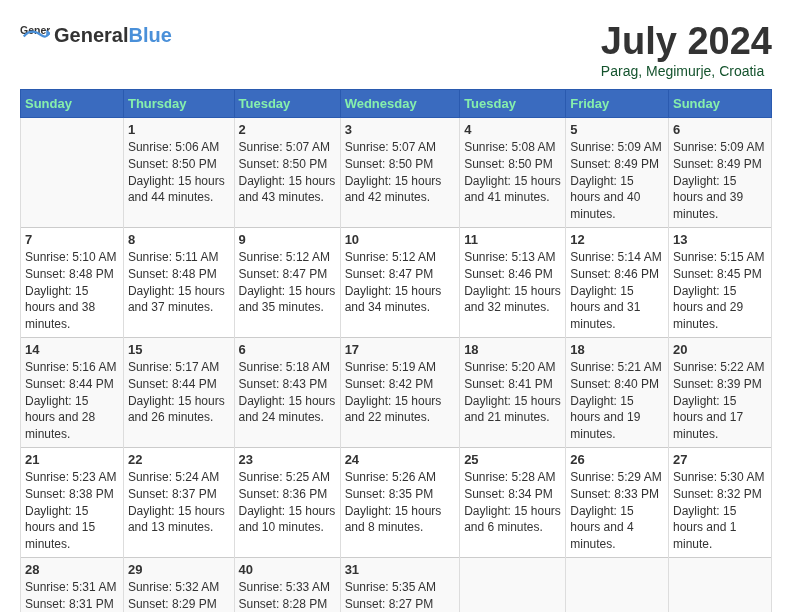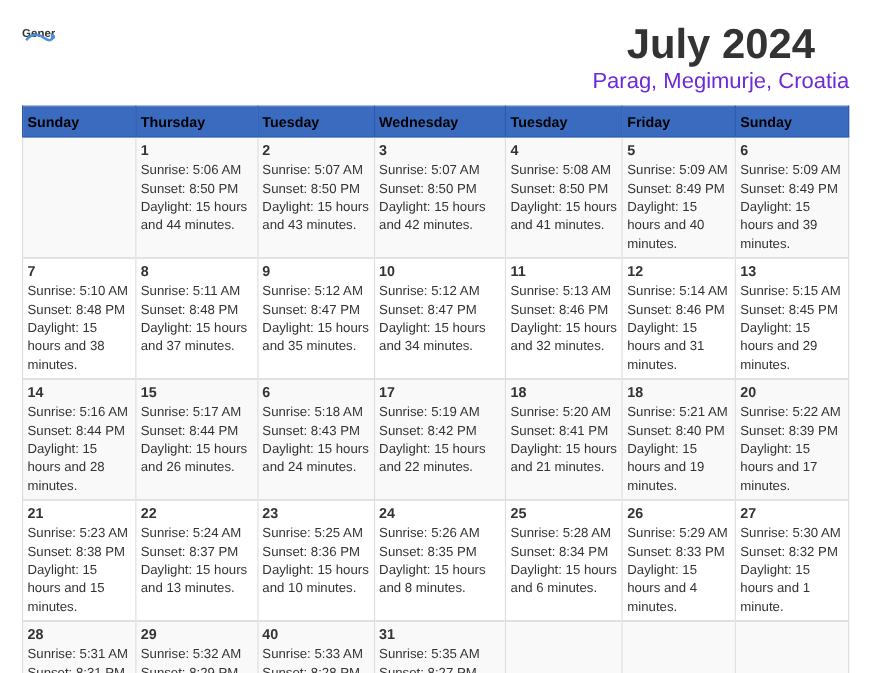--- a/index.html
+++ b/index.html
@@ -19,39 +19,39 @@
     .logo {
       display: flex;
       align-items: center;
       gap: 4px;
     }
     .logo-icon {
       width: 30px;
       height: 30px;
     }
     .title-area {
-      text-align: center;
+      text-align: left;
     }
     .main-title {
       font-size: 38px;
       font-weight: bold;
       color: #333;
     }
     .subtitle {
-      font-size: 20px;
-      color: #6d28d9;
+      font-size: 14px;
+      color: #14532d;
     }
     table {
       width: 100%;
       border-collapse: collapse;
       font-size: 11px;
     }
     thead tr th {
       background-color: #3a6bbf;
-      color: #000000;
+      color: #86efac;
       padding: 6px 4px;
       text-align: left;
       font-size: 13px;
       font-weight: bold;
       border: 1px solid #2a5aaf;
     }
     tbody tr {
       border-bottom: 1px solid #ccc;
     }
     tbody tr td {
@@ -87,20 +87,23 @@
 </head>
 <body>
 
 <div class="header-area">
   <div class="logo">
     <svg class="logo-icon" viewBox="0 0 40 40" xmlns="http://www.w3.org/2000/svg">
       <text x="0" y="18" font-size="14" font-weight="bold" fill="#333">General</text>
       <path d="M 5 22 Q 15 10 28 20 Q 35 25 38 18" stroke="#4a90d9" stroke-width="3" fill="none"></path>
       <polygon points="35,13 42,18 35,23" fill="#4a90d9"></polygon>
     </svg>
+    <div>
+      <span style="font-size:20px;font-weight:bold;color:#333;">General</span><span style="font-size:20px;font-weight:bold;color:#4a90d9;">Blue</span>
+    </div>
   </div>
   <div class="title-area">
     <div class="main-title">July 2024</div>
     <div class="subtitle">Parag, Megimurje, Croatia</div>
   </div>
 </div>
 
 <table>
   <thead>
     <tr>

